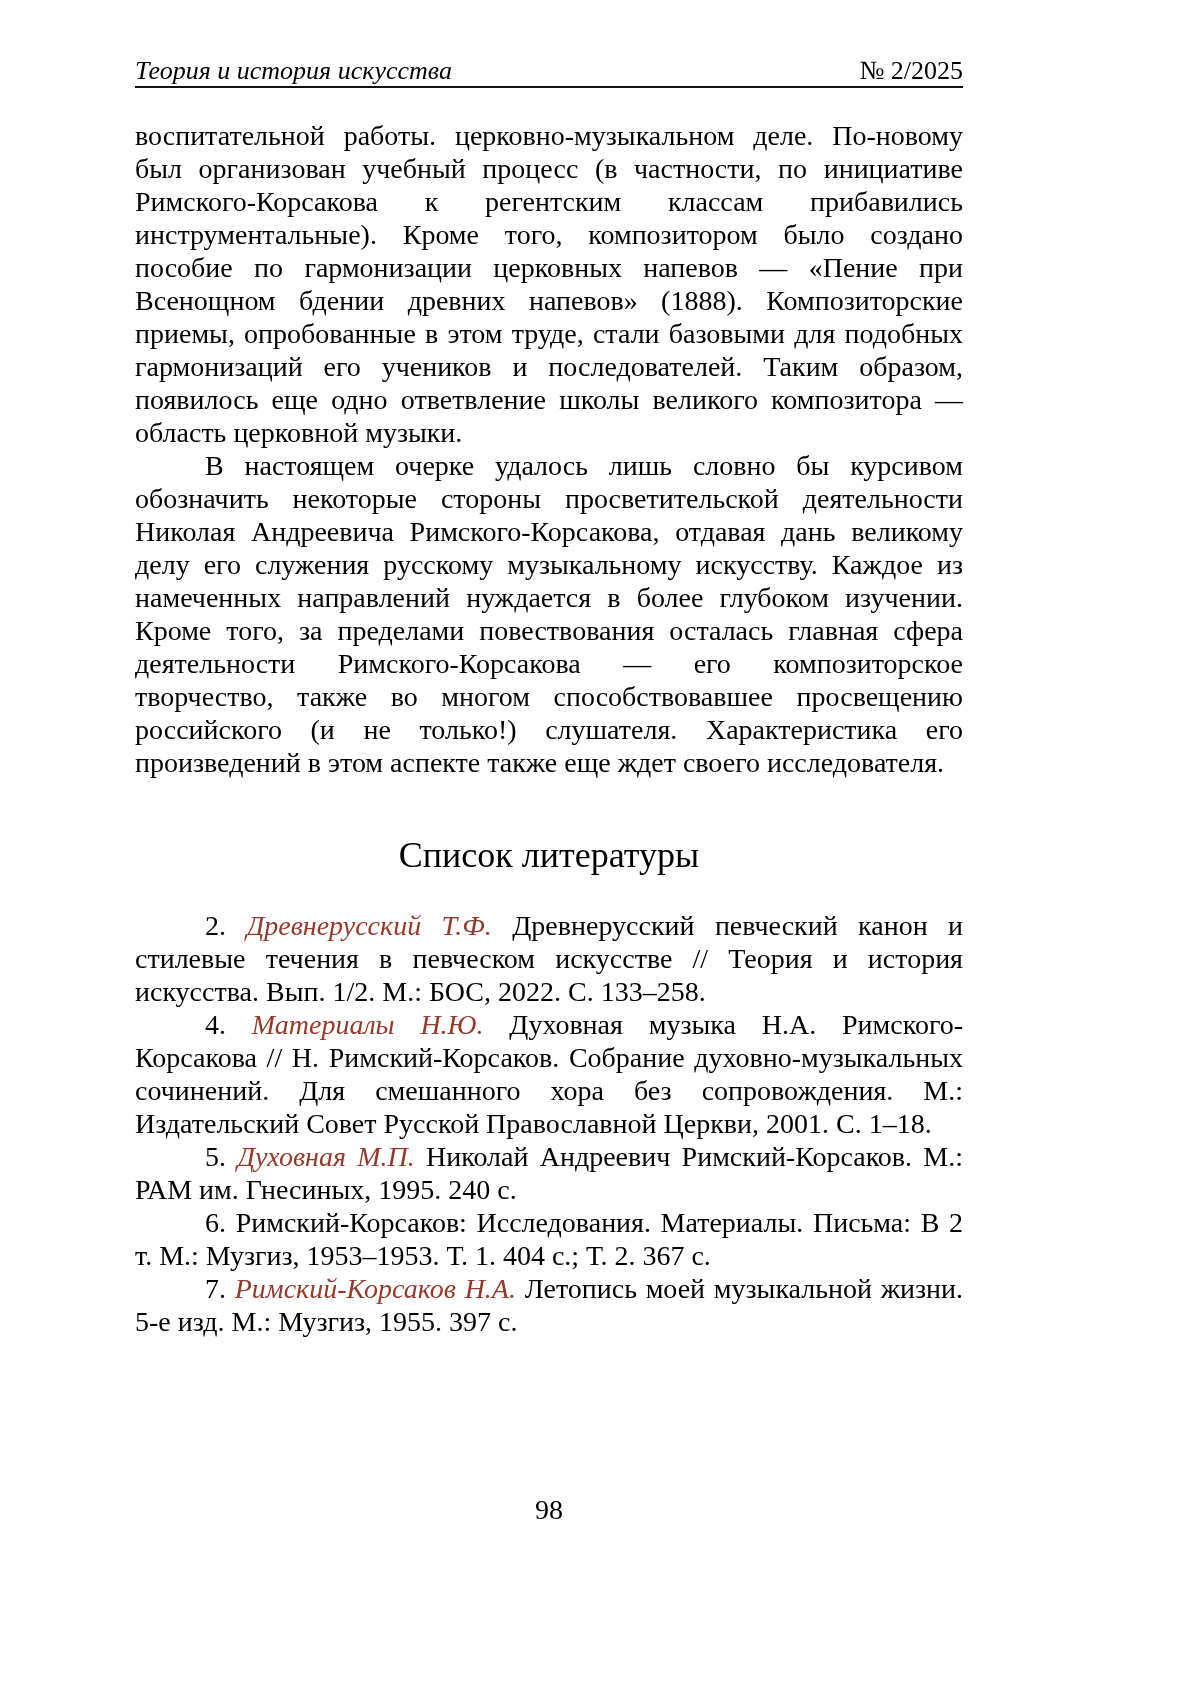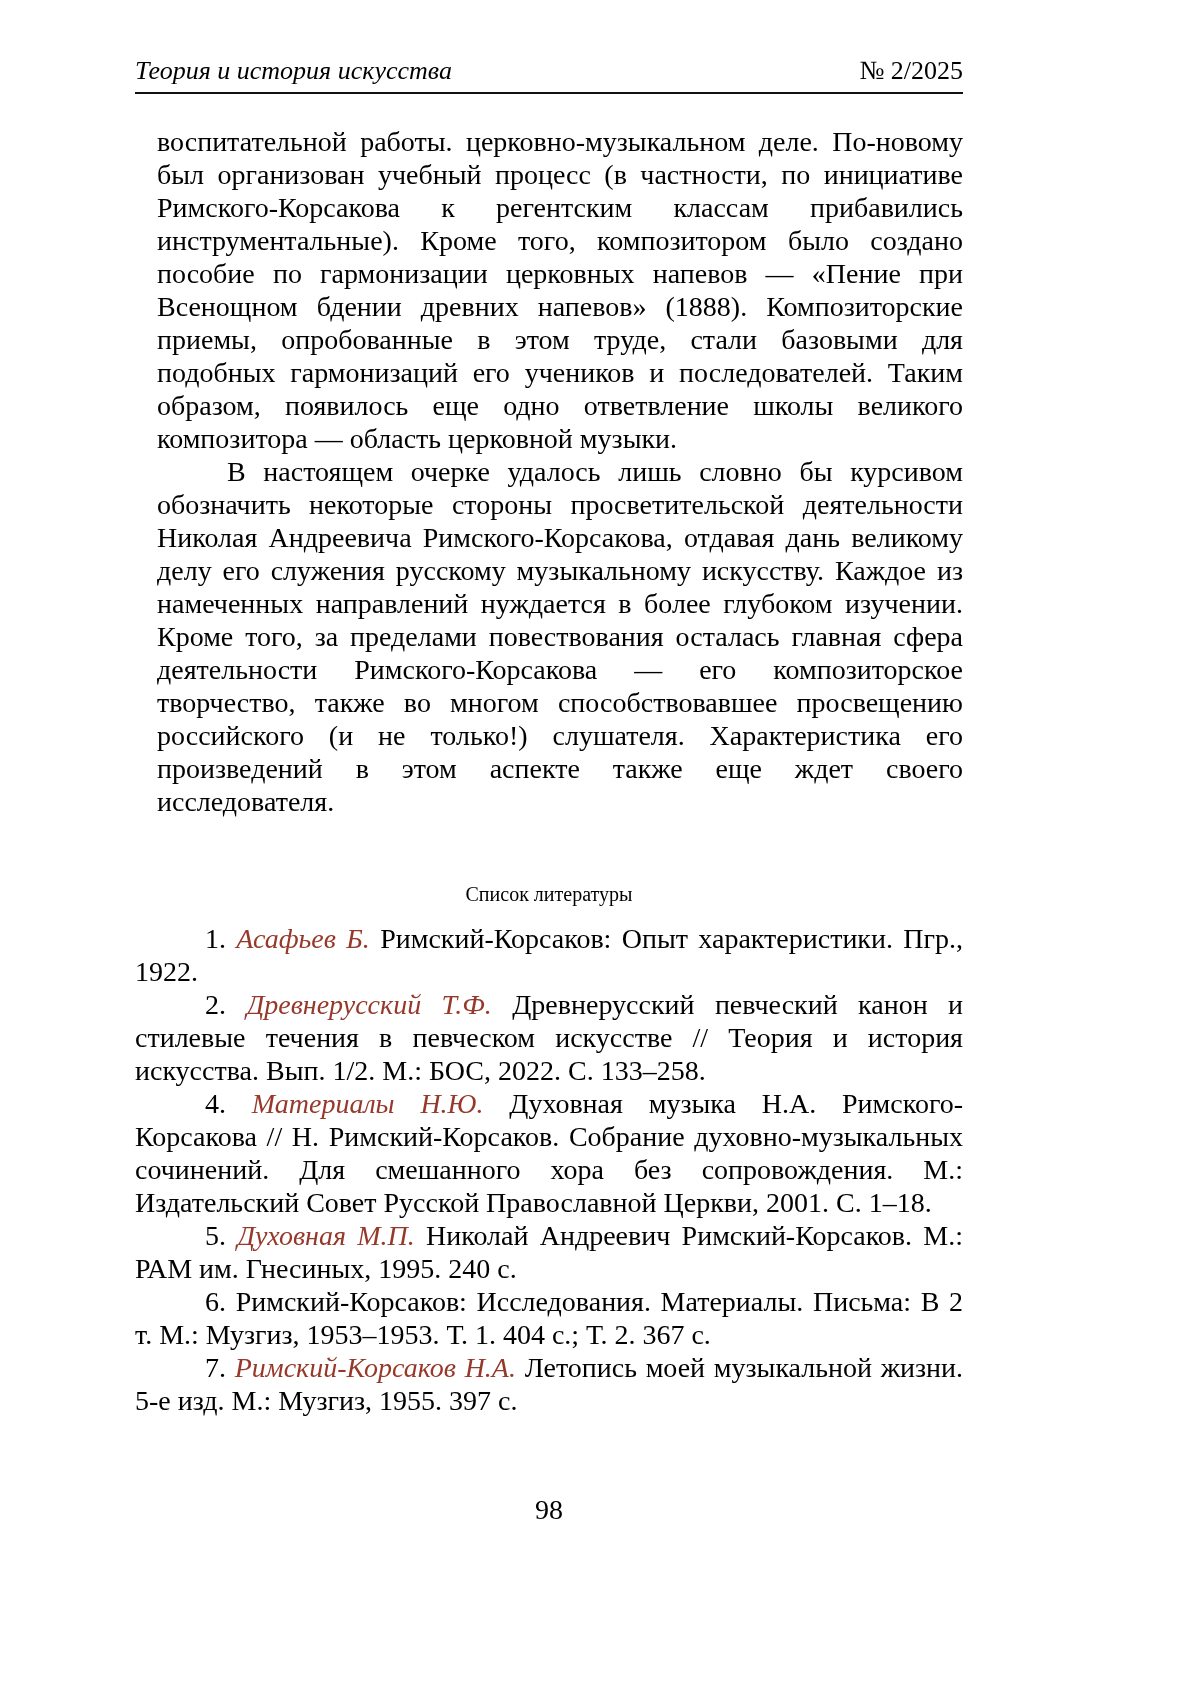--- a/index.html
+++ b/index.html
@@ -19,44 +19,44 @@
     left: 135px;
     top: 56px;
     width: 828px;
   }
   .page-header {
     display: flex;
     justify-content: space-between;
     align-items: baseline;
     font-size: 26px;
     line-height: 30px;
-    padding-bottom: 6px;
+    padding-bottom: 0;
   }
   .journal-title { font-style: italic; }
   .header-rule {
     border-bottom: 2px solid #111;
     height: 0;
   }
   .body-text {
     margin-top: 31px;
     font-size: 28px;
     line-height: 33px;
     text-align: justify;
     hyphens: auto;
     -webkit-hyphens: auto;
   }
-  p.para { text-indent: 70px; margin-left: 22px; }
+  p.para { text-indent: 70px; }
   p.para.no-indent { text-indent: 0; }
   .bib-heading {
-    font-size: 20px;
+    font-size: 36px;
     font-weight: normal;
     text-align: center;
     text-indent: 0;
     margin-top: 60px;
-    margin-bottom: 11px;
+    margin-bottom: 37px;
   }
   .bib-item { text-indent: 70px; }
   .bib-author { font-style: italic; color: var(--author-color); }
   .bib-author:empty { display: none; }
   .page-number {
     position: absolute;
     left: 135px;
     top: 1494px;
     width: 828px;
     text-align: center;
@@ -75,21 +75,20 @@
     </header>
     <div class="header-rule"></div>
 
     <main class="body-text">
       <p class="para no-indent">воспитательной работы. церковно-музыкальном деле. По-новому был организован учебный процесс (в частности, по инициативе Римского-Корсакова к регентским классам прибавились инструментальные). Кроме того, композитором было создано пособие по гармонизации церковных напевов — «Пение при Всенощном бдении древних напевов» (1888). Композиторские приемы, опробованные в этом труде, стали базовыми для подобных гармонизаций его учеников и последователей. Таким образом, появилось еще одно ответвление школы великого композитора — область церковной музыки.</p>
       <p class="para">В настоящем очерке удалось лишь словно бы курсивом обозначить некоторые стороны просветительской деятельности Николая Андреевича Римского-Корсакова, отдавая дань великому делу его служения русскому музыкальному искусству. Каждое из намеченных направлений нуждается в более глубоком изучении. Кроме того, за пределами повествования осталась главная сфера деятельности Римского-Корсакова — его композиторское творчество, также во многом способствовавшее просвещению российского (и не только!) слушателя. Характеристика его произведений в этом аспекте также еще ждет своего исследователя.</p>
 
       <h2 class="bib-heading">Список литературы</h2>
 
       <div class="bib-list">
-        <p class="bib-item"><span class="bib-num">1.</span> <span class="bib-author">Асафьев Б.</span> <span class="bib-text">Римский-Корсаков: Опыт характеристики. Пгр., 1922.</span></p>
         <p class="bib-item"><span class="bib-num">2.</span> <span class="bib-author">Древнерусский Т.Ф.</span> <span class="bib-text">Древнерусский певческий канон и стилевые течения в певческом искусстве // Теория и история искусства. Вып. 1/2. М.: БОС, 2022. С. 133–258.</span></p>
         <p class="bib-item"><span class="bib-num">4.</span> <span class="bib-author">Материалы Н.Ю.</span> <span class="bib-text">Духовная музыка Н.А. Римского-Корсакова // Н. Римский-Корсаков. Собрание духовно-музыкальных сочинений. Для смешанного хора без сопровождения. М.: Издательский Совет Русской Православной Церкви, 2001. С. 1–18.</span></p>
         <p class="bib-item"><span class="bib-num">5.</span> <span class="bib-author">Духовная М.П.</span> <span class="bib-text">Николай Андреевич Римский-Корсаков. М.: РАМ им. Гнесиных, 1995. 240 с.</span></p>
         <p class="bib-item"><span class="bib-num">6.</span>  <span class="bib-text">Римский-Корсаков: Исследования. Материалы. Письма: В 2 т. М.: Музгиз, 1953–1953. Т. 1. 404 с.; Т. 2. 367 с.</span></p>
         <p class="bib-item"><span class="bib-num">7.</span> <span class="bib-author">Римский-Корсаков Н.А.</span> <span class="bib-text">Летопись моей музыкальной жизни. 5-е изд. М.: Музгиз, 1955. 397 с.</span></p>
       </div>
     </main>
   </div>
 
   <div class="page-number">98</div>

